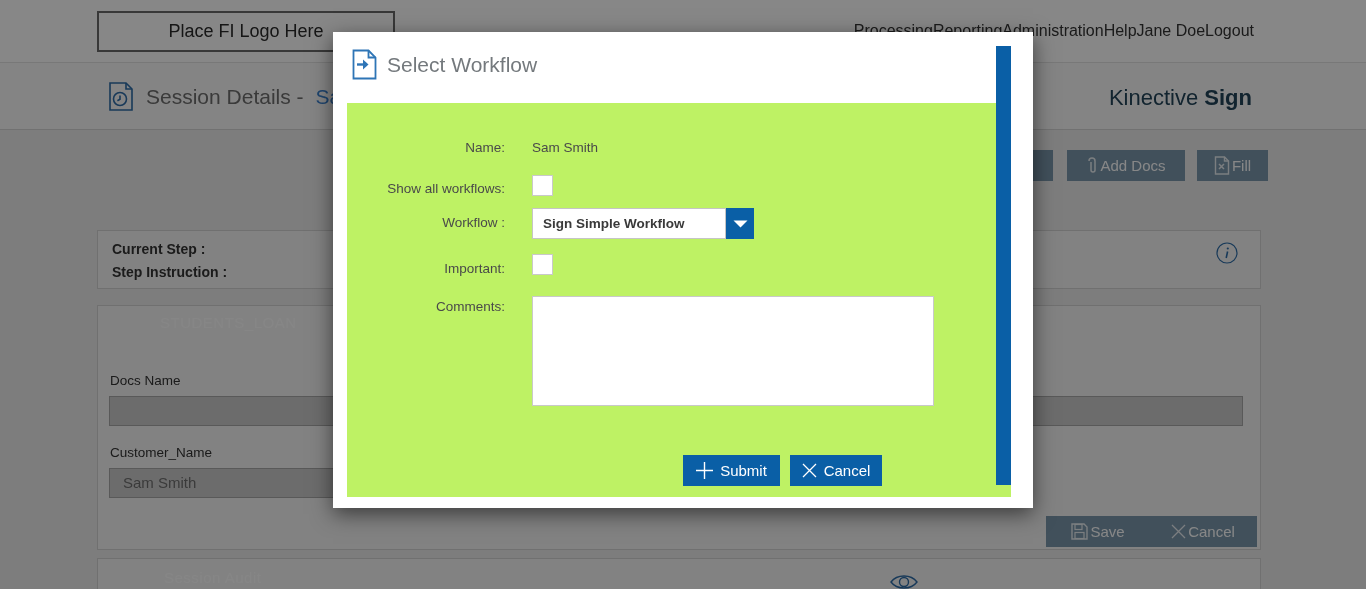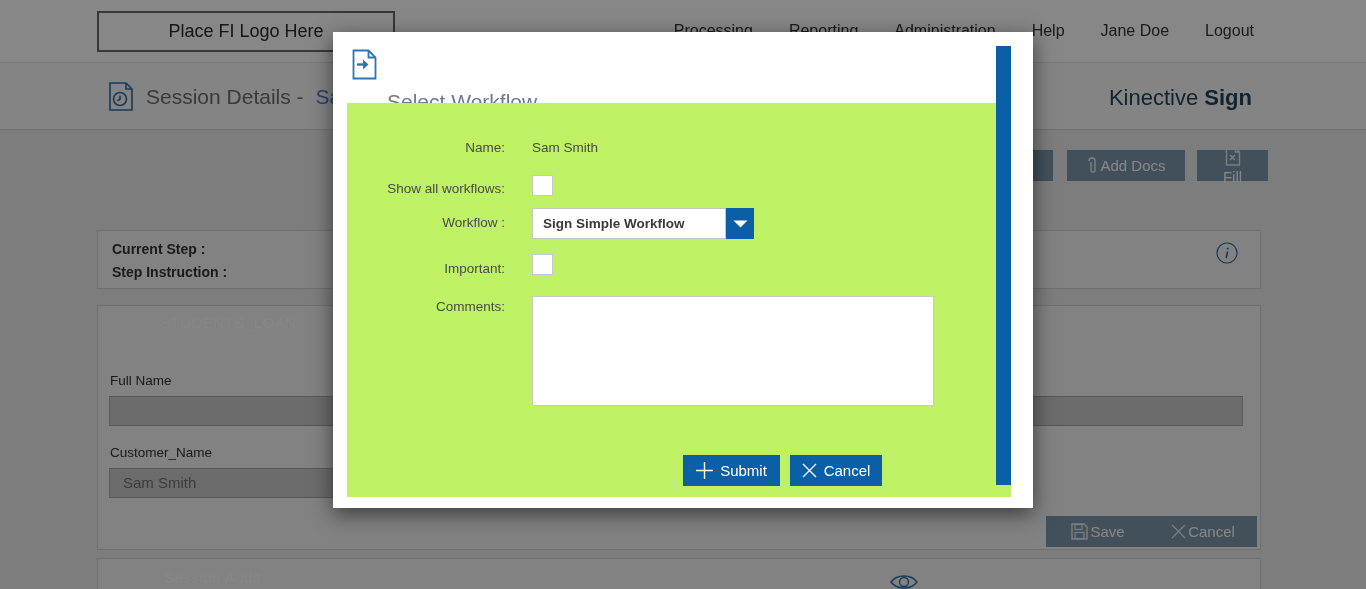--- a/index.html
+++ b/index.html
@@ -5,21 +5,21 @@
   * { margin:0; padding:0; box-sizing:border-box; }
   body { font-family:"Liberation Sans", sans-serif; }
   .page { position:relative; width:1366px; height:589px; background:#ececec; overflow:hidden; }
 
   
   .topbar { position:absolute; left:0; top:0; width:1366px; height:62px; background:#ffffff;padding-left:20px; }
   .logo-box { position:absolute; left:97px; top:11px; width:298px; height:41px;
               border:2px solid #6a6a6a; display:flex; align-items:center; justify-content:center;
               font-size:18px; color:#2b2b2b; }
   .nav { position:absolute; right:112px; top:0; height:62px; display:flex; align-items:center;
-         gap:36px; font-size:16px; color:#333; }
+         font-size:16px; color:#333; }
   .nav-item { cursor:pointer; white-space:nowrap; }
 
   
   .pageheader { position:absolute; left:0; top:62px; width:1366px; height:68px; background:#fafafa;
                 border-top:1px solid #e3e3e3; border-bottom:1px solid #d6d6d6; }
   .session-title { position:absolute; left:108px; top:19px; display:flex; align-items:center; gap:12px;
                    font-size:21px; color:#6e6e6e; }
   .session-name { color:#3c82cf; }
   .brand { position:absolute; right:114px; top:22px; font-size:22px; color:#23455a; }
   .brand b { font-weight:700; }
@@ -33,21 +33,21 @@
   .panel-title { position:absolute; font-size:15px; letter-spacing:.5px; color:#fdfdfd; }
   .field-label { position:absolute; font-size:13.5px; color:#333; font-weight:500; }
   .ro-input { position:absolute; height:30px; background:#cdcdcd; border:1px solid #a9a9a9;
               font-size:15px; color:#6f6f6f; line-height:28px; padding-left:13px; }
   .info-circle { position:absolute; right:22px; top:11px; width:22px; height:22px; cursor:pointer; }
 
   
   .overlay { position:absolute; inset:0; background:rgba(0,0,0,0.47); }
   .modal { position:absolute; left:333px; top:32px; width:700px; height:476px; background:#ffffff;
            box-shadow:0 6px 20px rgba(0,0,0,0.55); }
-  .modal-title { position:absolute; left:54px; top:21px; font-size:21px; color:#74797d;margin-top:37px; }
+  .modal-title { position:absolute; left:54px; top:21px; font-size:21px; color:#74797d; }
   .modal-hicon { position:absolute; left:19px; top:17px; }
   .modal-body { position:absolute; left:14px; top:71px; width:664px; height:394px; background:#bef264; }
   .m-label { position:absolute; left:0; width:158px; text-align:right; font-size:13.5px; color:#4a4a4a; }
   .m-value { position:absolute; left:185px; font-size:13.5px; color:#4a4a4a; }
   .m-checkbox { position:absolute; left:185px; width:21px; height:21px; background:#fff;
                 border:1px solid #c9c9c9; cursor:pointer; }
   .m-select { position:absolute; left:185px; top:105px; width:194px; height:31px; background:#fff;
               border:1px solid #c5c5c5; font-size:13.5px; font-weight:bold; color:#3a3a3a;
               line-height:29px; padding-left:10px; cursor:pointer; }
   .m-select-btn { position:absolute; left:379px; top:105px; width:28px; height:31px; background:#0a5fa6;
@@ -110,21 +110,21 @@
       <span>Sign</span>
     </div>
     <div class="steel-btn" style="left:1067px; top:20px; width:118px;">
       <span>
         <svg width="12" height="18" viewBox="0 0 12 18">
           <path d="M3 4 a3 3 0 0 1 6 0 v9 a2 2 0 0 1 -4 0 v-8" fill="none" stroke="#e9eef2" stroke-width="1.5"></path>
         </svg>
       </span>
       <span>Add Docs</span>
     </div>
-    <div class="steel-btn" style="left:1197px; top:20px; width:71px;flex-direction:column;">
+    <div class="steel-btn" style="left:1197px; top:20px; width:71px;">
       <span>
         <svg width="16" height="19" viewBox="0 0 16 19">
           <path d="M1.5 1 h9 l4 4 v13 h-13 z" fill="none" stroke="#e9eef2" stroke-width="1.4"></path>
           <path d="M10.5 1 v4 h4" fill="none" stroke="#e9eef2" stroke-width="1.4"></path>
           <path d="M5 8 l5 5 M10 8 l-5 5" stroke="#e9eef2" stroke-width="1.5"></path>
         </svg>
       </span>
       <span>Fill</span>
     </div>
 
@@ -136,21 +136,21 @@
           <circle cx="11" cy="11" r="10" fill="none" stroke="#2e6da8" stroke-width="1.2"></circle>
           <circle cx="11.8" cy="6.5" r="1.1" fill="#2e6da8"></circle>
           <path d="M11.6 9.5 l-1.4 6.5" stroke="#2e6da8" stroke-width="1.6"></path>
         </svg>
       </div>
     </div>
 
     <div class="panel" style="left:97px; top:175px; width:1164px; height:245px;">
       <div class="panel-title" style="left:62px; top:8px;">STUDENTS_LOAN</div>
 
-      <div class="field-label" style="left:12px; top:67px;">Full Name</div>
+      <div class="field-label" style="left:12px; top:67px;">Docs Name</div>
       <div class="ro-input" style="left:11px; top:90px; width:512px;"></div>
       <div class="ro-input" style="left:643px; top:90px; width:502px;"></div>
 
       <div class="field-label" style="left:12px; top:139px;">Customer_Name</div>
       <div class="ro-input" style="left:11px; top:162px; width:512px;">Sam Smith</div>
 
       <div class="steel-btn" style="left:948px; top:210px; width:104px;">
         <span>
           <svg width="17" height="17" viewBox="0 0 17 17">
             <path d="M1 1 h12 l3 3 v12 h-15 z" fill="none" stroke="#e9eef2" stroke-width="1.4"></path>

